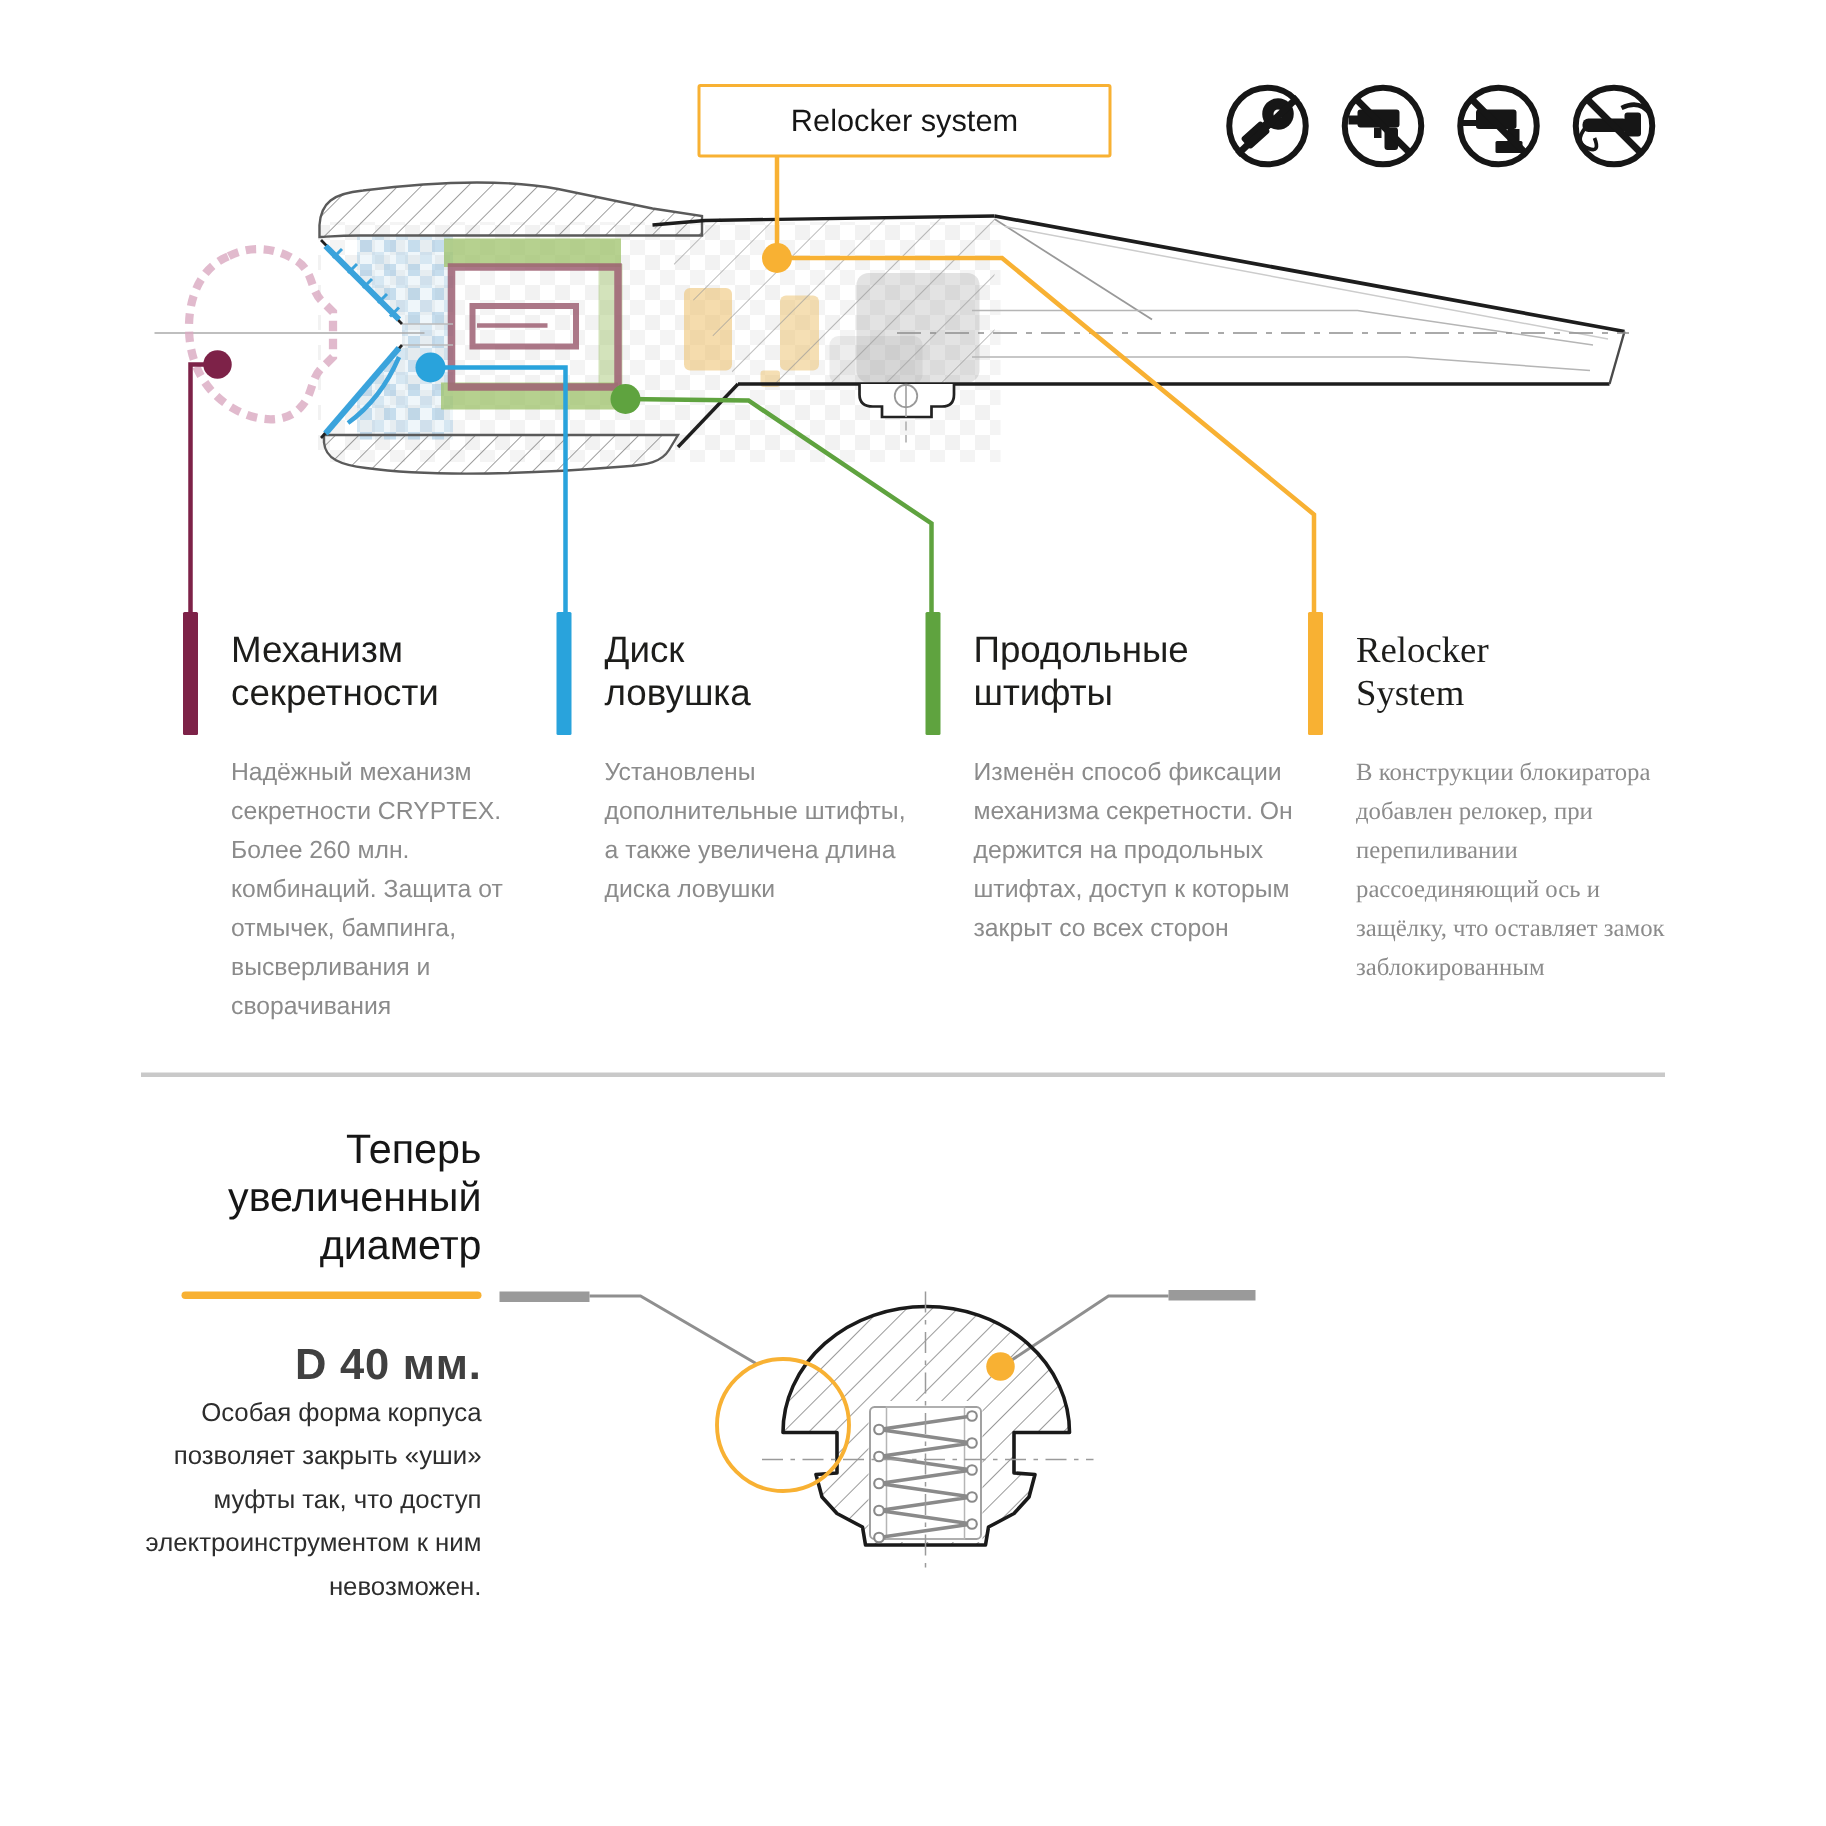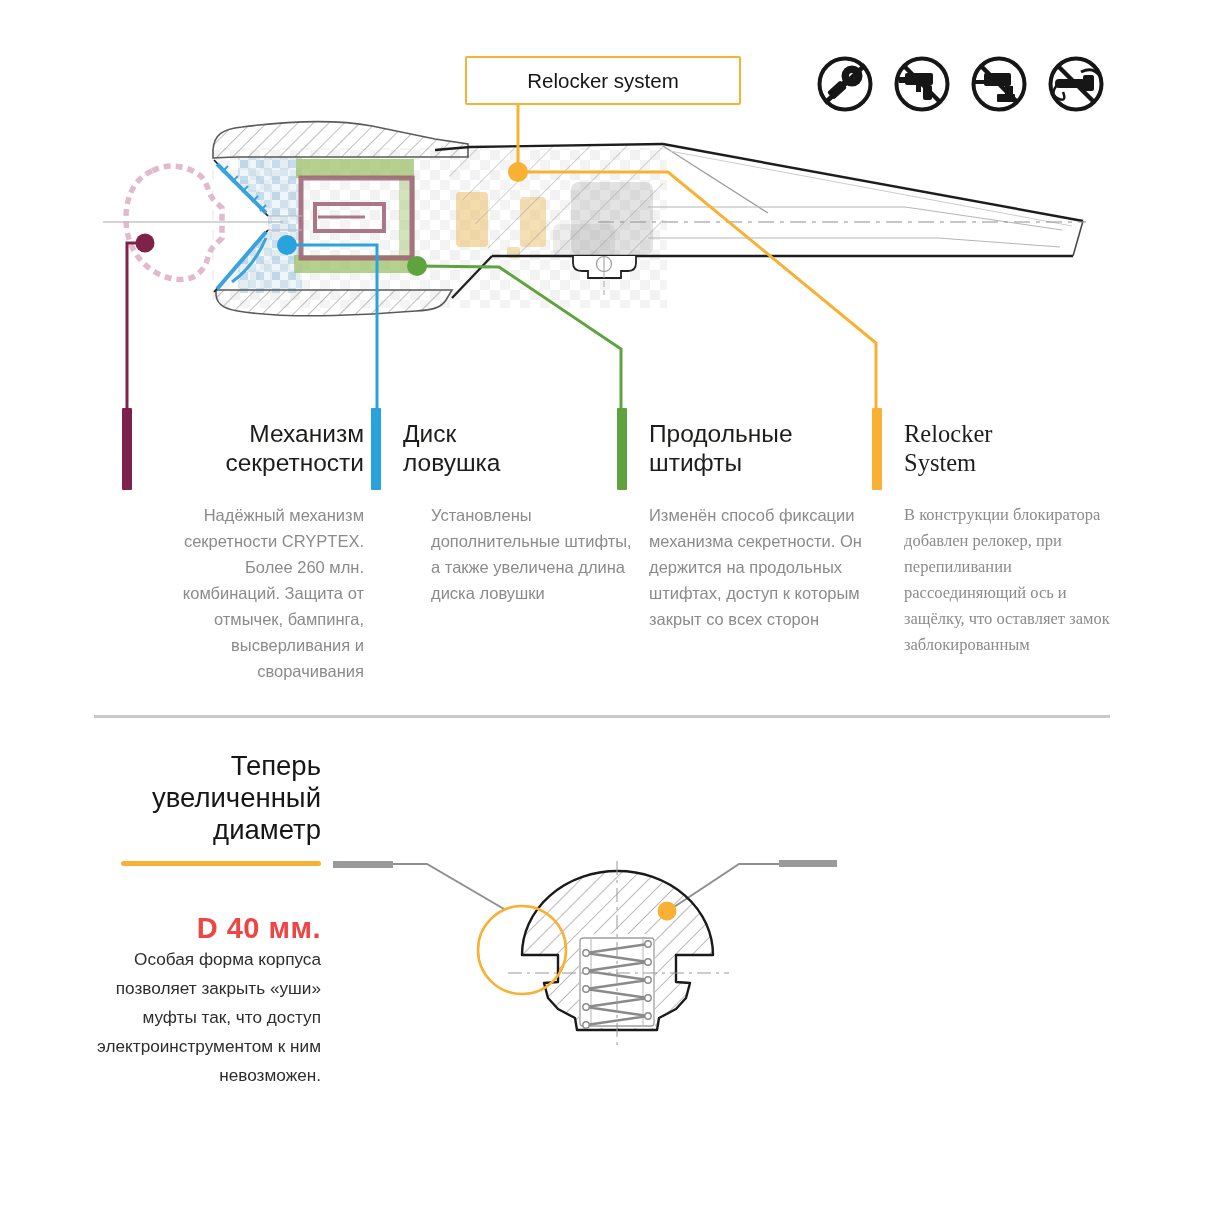--- a/index.html
+++ b/index.html
@@ -14,36 +14,36 @@
     font-size:20.5px;color:#161616;}
   
   .icons{position:absolute;left:815px;top:53px;display:flex;gap:17px;z-index:6;}
   .icons .ic{width:60px;height:62px;}
   
   .col{position:absolute;top:408px;display:flex;z-index:5;}
   .cbar{width:10px;height:82px;border-radius:1px;flex:0 0 auto;}
   .ccontent{margin-left:22px;padding-top:11px;}
   .ctitle{font-size:24.5px;line-height:1.2;color:#1d1d1b;white-space:pre-line;}
   .cbody{margin-top:24px;font-size:16.5px;line-height:1.58;color:#8b8b8b;}
-  .c1{left:122px;text-align:right;} .c1 .cbody{width:210px;}
-  .c2{left:371px;} .c2 .cbody{width:205px;margin-left:28px;}
+  .c1{left:122px;} .c1 .cbody{width:210px;}
+  .c2{left:371px;} .c2 .cbody{width:205px;}
   .c3{left:617px;} .c3 .cbody{width:222px;}
   .c4{left:872px;font-family:Liberation Serif, serif;} .c4 .cbody{width:215px;}
   .bar-maroon{background:#7D2248;} .bar-blue{background:#29A3DC;}
   .bar-green{background:#5FA33F;} .bar-yellow{background:#F8B133;}
   
   .divider{position:absolute;left:94px;top:715px;width:1016px;height:2.5px;background:#c9c9c9;}
   
   .bl{position:absolute;left:69px;top:750px;width:252px;text-align:right;z-index:5;}
   .br{position:absolute;left:880px;top:750px;width:238px;text-align:left;z-index:5;}
   .bheading{font-size:27.5px;line-height:1.17;color:#161616;white-space:pre-line;}
   .rule{height:5px;background:#F8B133;border-radius:2.5px;margin-top:14px;}
   .bl .rule{width:200px;margin-left:auto;}
   .br .rule{width:196px;}
-  .bvalue{margin-top:46px;font-size:29px;font-weight:bold;letter-spacing:.5px;color:#ef4444;}
+  .bvalue{margin-top:28px;font-size:29px;font-weight:bold;letter-spacing:.5px;color:#404040;}
   .bbody{font-size:17.2px;line-height:1.69;color:#2d2d2d;}
 </style>
 </head>
 <body>
 
 <div class="stage">
 
   <svg class="abs" style="left:0;top:0;z-index:2" width="1217" height="500" viewBox="0 0 1217 500">
     <defs>
       <pattern id="hatchS" width="11" height="11" patternUnits="userSpaceOnUse" patternTransform="rotate(45)">

